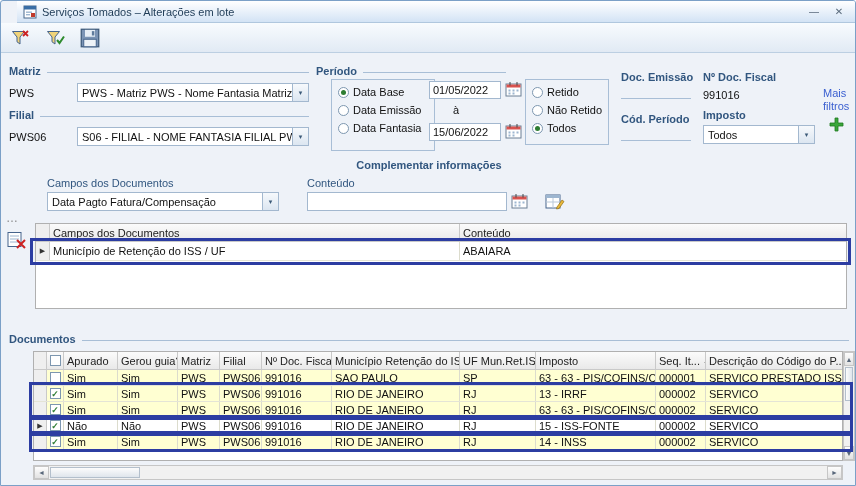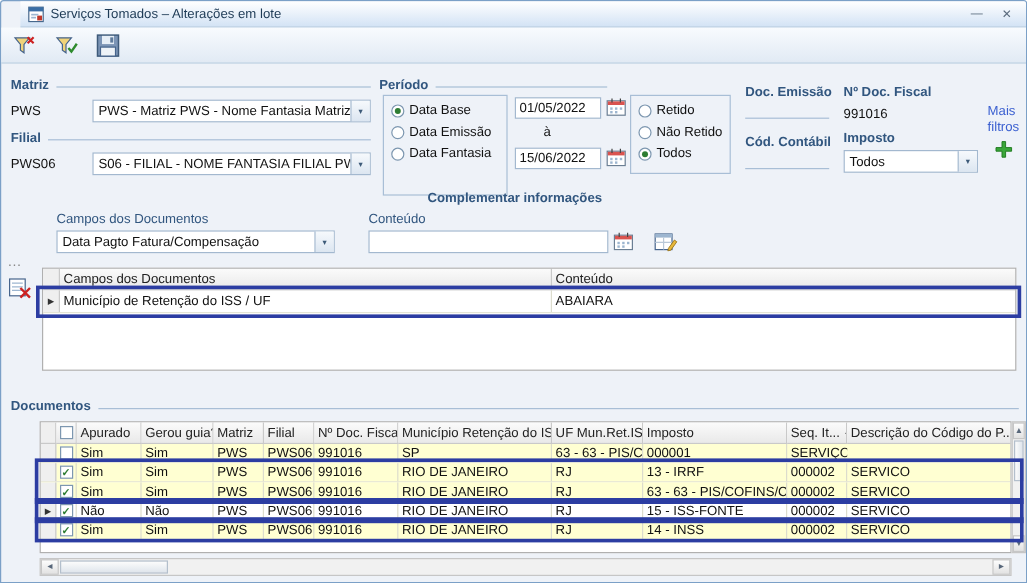--- a/index.html
+++ b/index.html
@@ -127,21 +127,21 @@
   <span class="txt" style="left:8px; top:130px;">PWS06</span>
   <div class="combo" style="left:76px; top:126px; width:232px;">
     <span class="ctext">S06 - FILIAL -  NOME FANTASIA FILIAL PWS06</span>
     <span class="carrow">▾</span>
   </div>
 
   <div class="lblrow" style="left:315px; top:64px; width:190px;">
     <span class="lbl">Período</span>
       <span class="line"></span>
   </div>
-  <div class="radiobox" style="left:318px; top:78px; width:104px; height:84px;">
+  <div class="radiobox" style="left:330px; top:78px; width:104px; height:72px;">
     <span class="radio-row">
       <span class="radio on"></span>
       <span class="rlbl">Data Base</span>
     </span>
     <span class="radio-row">
       <span class="radio"></span>
       <span class="rlbl">Data Emissão</span>
     </span>
     <span class="radio-row">
       <span class="radio"></span>
@@ -192,21 +192,21 @@
       <span class="rlbl">Todos</span>
     </span>
   </div>
 
   <span class="lbl abs" style="left:620px; top:70px;">Doc. Emissão</span>
   <div class="fieldline" style="left:620px; top:97px; width:70px;"></div>
 
   <span class="lbl abs" style="left:702px; top:70px;">Nº Doc. Fiscal</span>
   <span class="txt" style="left:702px; top:88px;">991016</span>
 
-  <span class="lbl abs" style="left:620px; top:112px;">Cód. Contábil</span>
+  <span class="lbl abs" style="left:620px; top:112px;">Cód. Período</span>
   <div class="fieldline" style="left:620px; top:139px; width:70px;"></div>
 
   <span class="lbl abs" style="left:702px; top:108px;">Imposto</span>
   <div class="combo" style="left:702px; top:124px; width:112px;">
     <span class="ctext">Todos</span>
     <span class="carrow">▾</span>
   </div>
 
   <span class="link" style="left:822px; top:86px;">Mais filtros</span>
   <svg class="abs" style="left:828px; top:116px;" width="15" height="15" viewBox="0 0 15 15">
@@ -301,20 +301,21 @@
     <div class="dcols docrow yellow">
       <div class="cell ind"></div>
       <div class="cell" style="justify-content:center;">
           <span class="cb"></span>
         </div>
       <div class="cell">Sim</div>
       <div class="cell">Sim</div>
       <div class="cell">PWS</div>
       <div class="cell">PWS06</div>
       <div class="cell">991016</div>
+      <div class="cell">SAO PAULO</div>
       <div class="cell">SP</div>
       <div class="cell">63 - 63 - PIS/COFINS/CSLL</div>
       <div class="cell">000001</div>
       <div class="cell" style="border-right:none;">SERVIÇO PRESTADO ISS</div>
     </div>
 
     <div class="dcols docrow yellow">
       <div class="cell ind"></div>
       <div class="cell" style="justify-content:center;">
           <span class="cb checked"></span>

